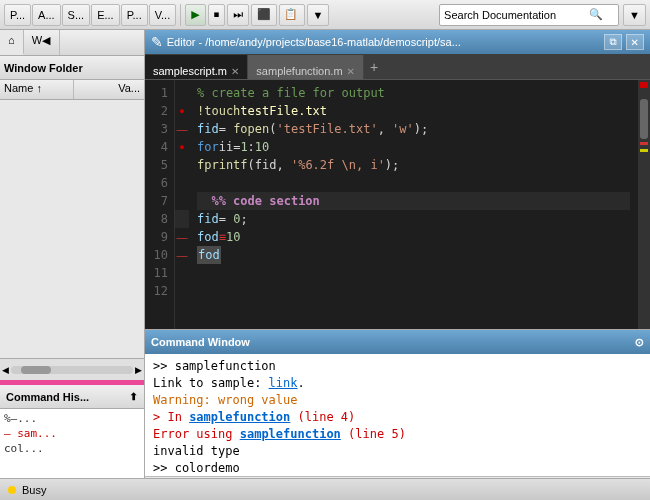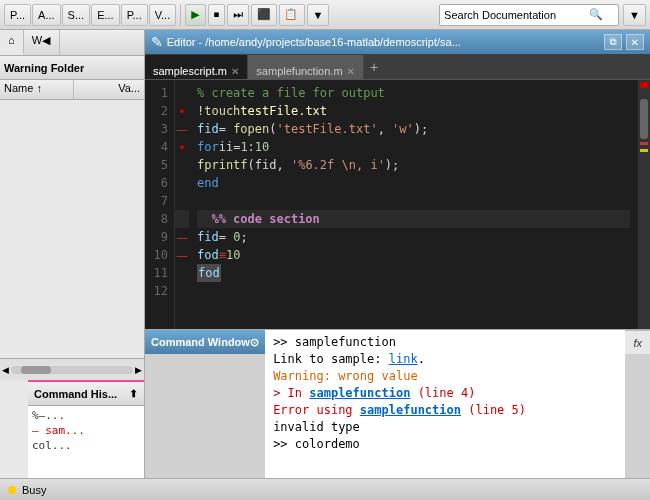--- a/index.html
+++ b/index.html
@@ -67,22 +67,22 @@
     }
     .file-table { flex: 1; overflow-y: auto; }
     .file-table-header {
       display: flex; background: linear-gradient(to bottom, #f0f0f0, #d8d8d8);
       border-bottom: 1px solid #aaa; height: 20px;
     }
     .file-col-name { width: 95px; padding: 2px 4px; font-size: 11px; border-right: 1px solid #bbb; }
     .file-col-val { flex: 1; padding: 2px 4px; font-size: 11px; margin-left: 40px; }
 
     .sidebar-bottom {
-      height: 120px; border-top: 2px solid #ec4899;
-      display: flex; flex-direction: column; margin-left: 28px;
+      height: 120px; border-top: 5px solid #ec4899;
+      display: flex; flex-direction: column;
     }
     .cmd-history-header {
       display: flex; align-items: center; justify-content: space-between;
       background: linear-gradient(to bottom, #f0f0f0, #d8d8d8);
       border-bottom: 1px solid #aaa; height: 24px; padding: 0 6px;
       font-size: 11px; font-weight: bold;
     }
     .cmd-history-content {
       flex: 1; overflow-y: auto; padding: 2px 4px;
       background: white;
@@ -166,21 +166,21 @@
     .c-var { color: #9cdcfe; }
     .c-section { background: #2a2a2a; color: #c586c0; font-weight: bold; display: block; width: 100%; }
     .editor-scrollbar-right {
       width: 12px; background: #333;
       display: flex; flex-direction: column; align-items: center;
     }
     .editor-scroll-thumb { width: 8px; height: 40px; background: #666; border-radius: 3px; margin-top: 10px; }
 
     
     .cmd-window {
-      height: 170px; display: flex; flex-direction: row;
+      height: 170px; display: flex; flex-direction: column;
     }
     .cmd-titlebar {
       display: flex; align-items: center; justify-content: space-between;
       background: linear-gradient(to bottom, #6fa8d4, #4a7fa8);
       color: white; height: 24px; padding: 0 6px;
       font-size: 11px; font-weight: bold;
     }
     .cmd-content {
       flex: 1; background: white; padding: 4px 8px; font-family: monospace; font-size: 12px;
       overflow-y: auto;
@@ -234,21 +234,21 @@
 </div>
 
 <div id="main-layout">
 
   <div id="sidebar">
     <div class="sidebar-tabs">
       <div class="sidebar-tab active">⌂</div>
       <div class="sidebar-tab">W◀</div>
     </div>
     <div class="sidebar-header">
-      <span>Warning Folder</span>
+      <span>Window Folder</span>
     </div>
     <div class="file-table-header">
       <div class="file-col-name">Name ↑</div>
       <div class="file-col-val">Va...</div>
     </div>
     <div class="file-table"></div>
 
     <div class="sidebar-scroll-area">
       <span style="font-size:9px; cursor:pointer;">◀</span>
       <div class="scroll-track">
@@ -326,21 +326,20 @@
           <div style="height:18px;"></div>
           <div style="height:18px;"></div>
         </div>
 
         <div class="code-area">
           <div class="code-line"><span class="c-comment">% create a file for output</span></div>
           <div class="code-line">  <span class="c-builtin">!touch</span> <span style="color:#fef9c3">testFile.txt</span></div>
           <div class="code-line">  <span class="c-var">fid</span> <span style="color:#d4d4d4">= </span><span class="c-builtin">fopen</span><span style="color:#d4d4d4">(</span><span class="c-string">'testFile.txt'</span><span style="color:#d4d4d4">, </span><span class="c-string">'w'</span><span style="color:#d4d4d4">);</span></div>
           <div class="code-line">  <span class="c-keyword">for</span> <span style="color:#d4d4d4">ii=</span><span class="c-number">1</span><span style="color:#d4d4d4">:</span><span class="c-number">10</span></div>
           <div class="code-line">      <span class="c-builtin">fprintf</span><span style="color:#d4d4d4">(fid, </span><span class="c-string">'%6.2f \n, i'</span><span style="color:#d4d4d4">);</span></div>
-          <div class="code-line">  <span class="c-keyword">end</span></div>
           <div class="code-line"></div>
           <div class="code-line c-section" style="background:#2a2a2a; color:#c586c0;">  %% code section</div>
           <div class="code-line">  <span class="c-var">fid</span> <span style="color:#d4d4d4">= </span><span class="c-number">0</span><span style="color:#d4d4d4">;</span></div>
           <div class="code-line">  <span class="c-var">fod</span> <span style="color:#cc3333;">≡</span> <span class="c-number">10</span></div>
           <div class="code-line">  <span class="c-var" style="background:#4a4a4a; padding:0 1px;">fod</span></div>
           <div class="code-line"></div>
         </div>
 
         <div class="editor-scrollbar-right">
           <div style="height:6px; background:#cc0000; width:8px; margin:2px auto 1px;"></div>

